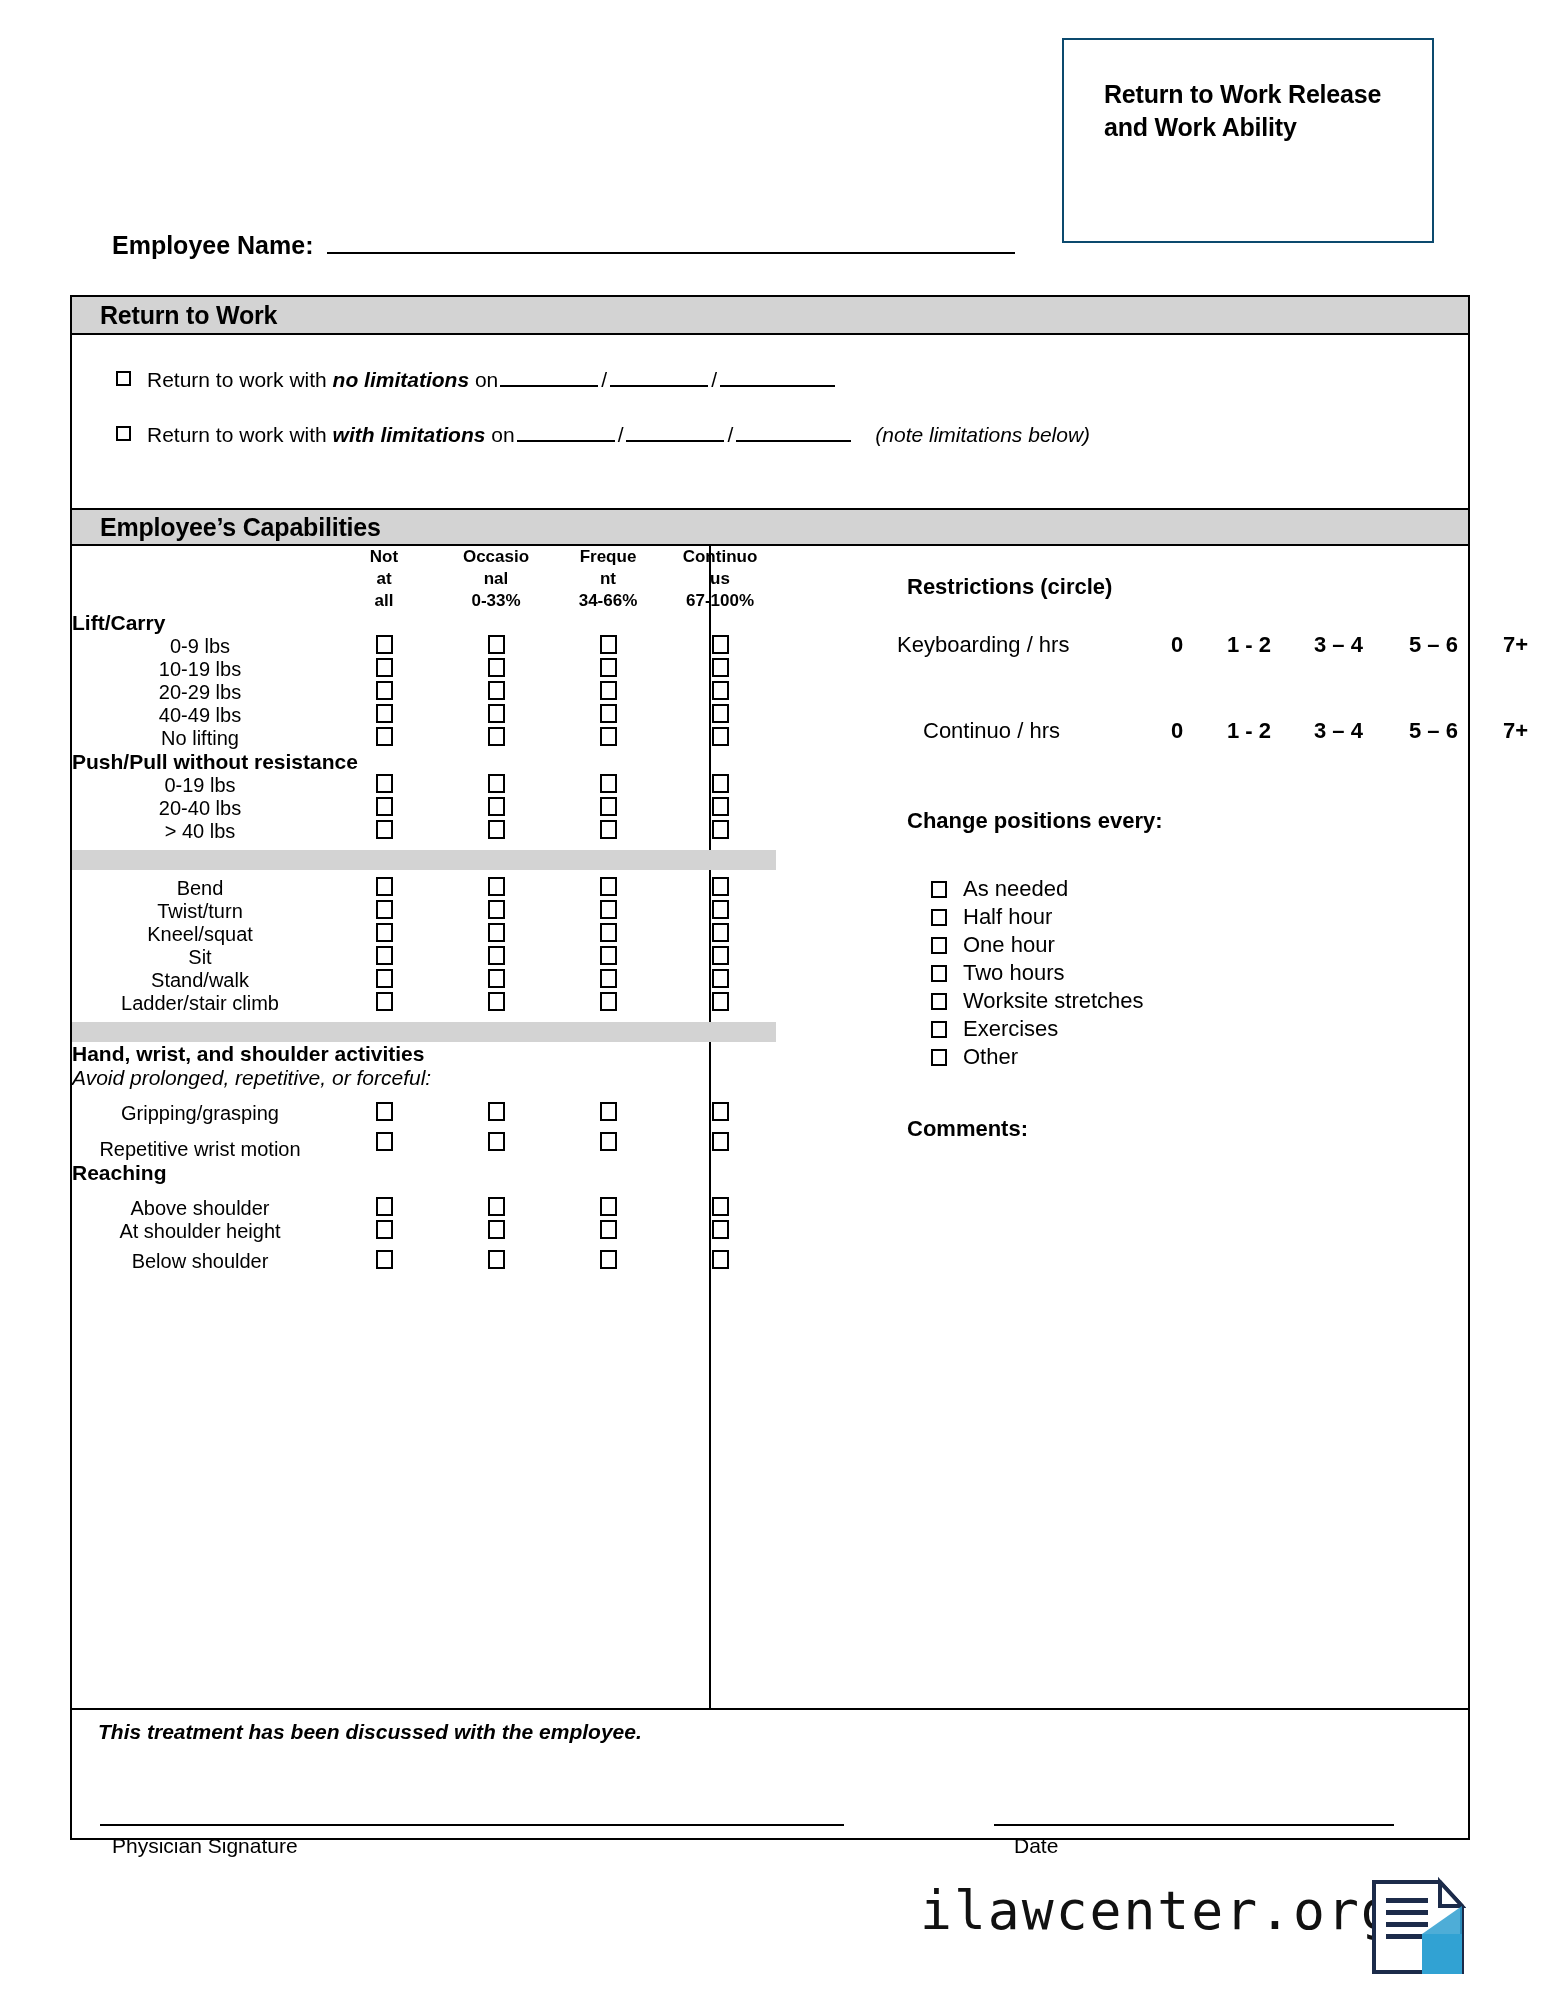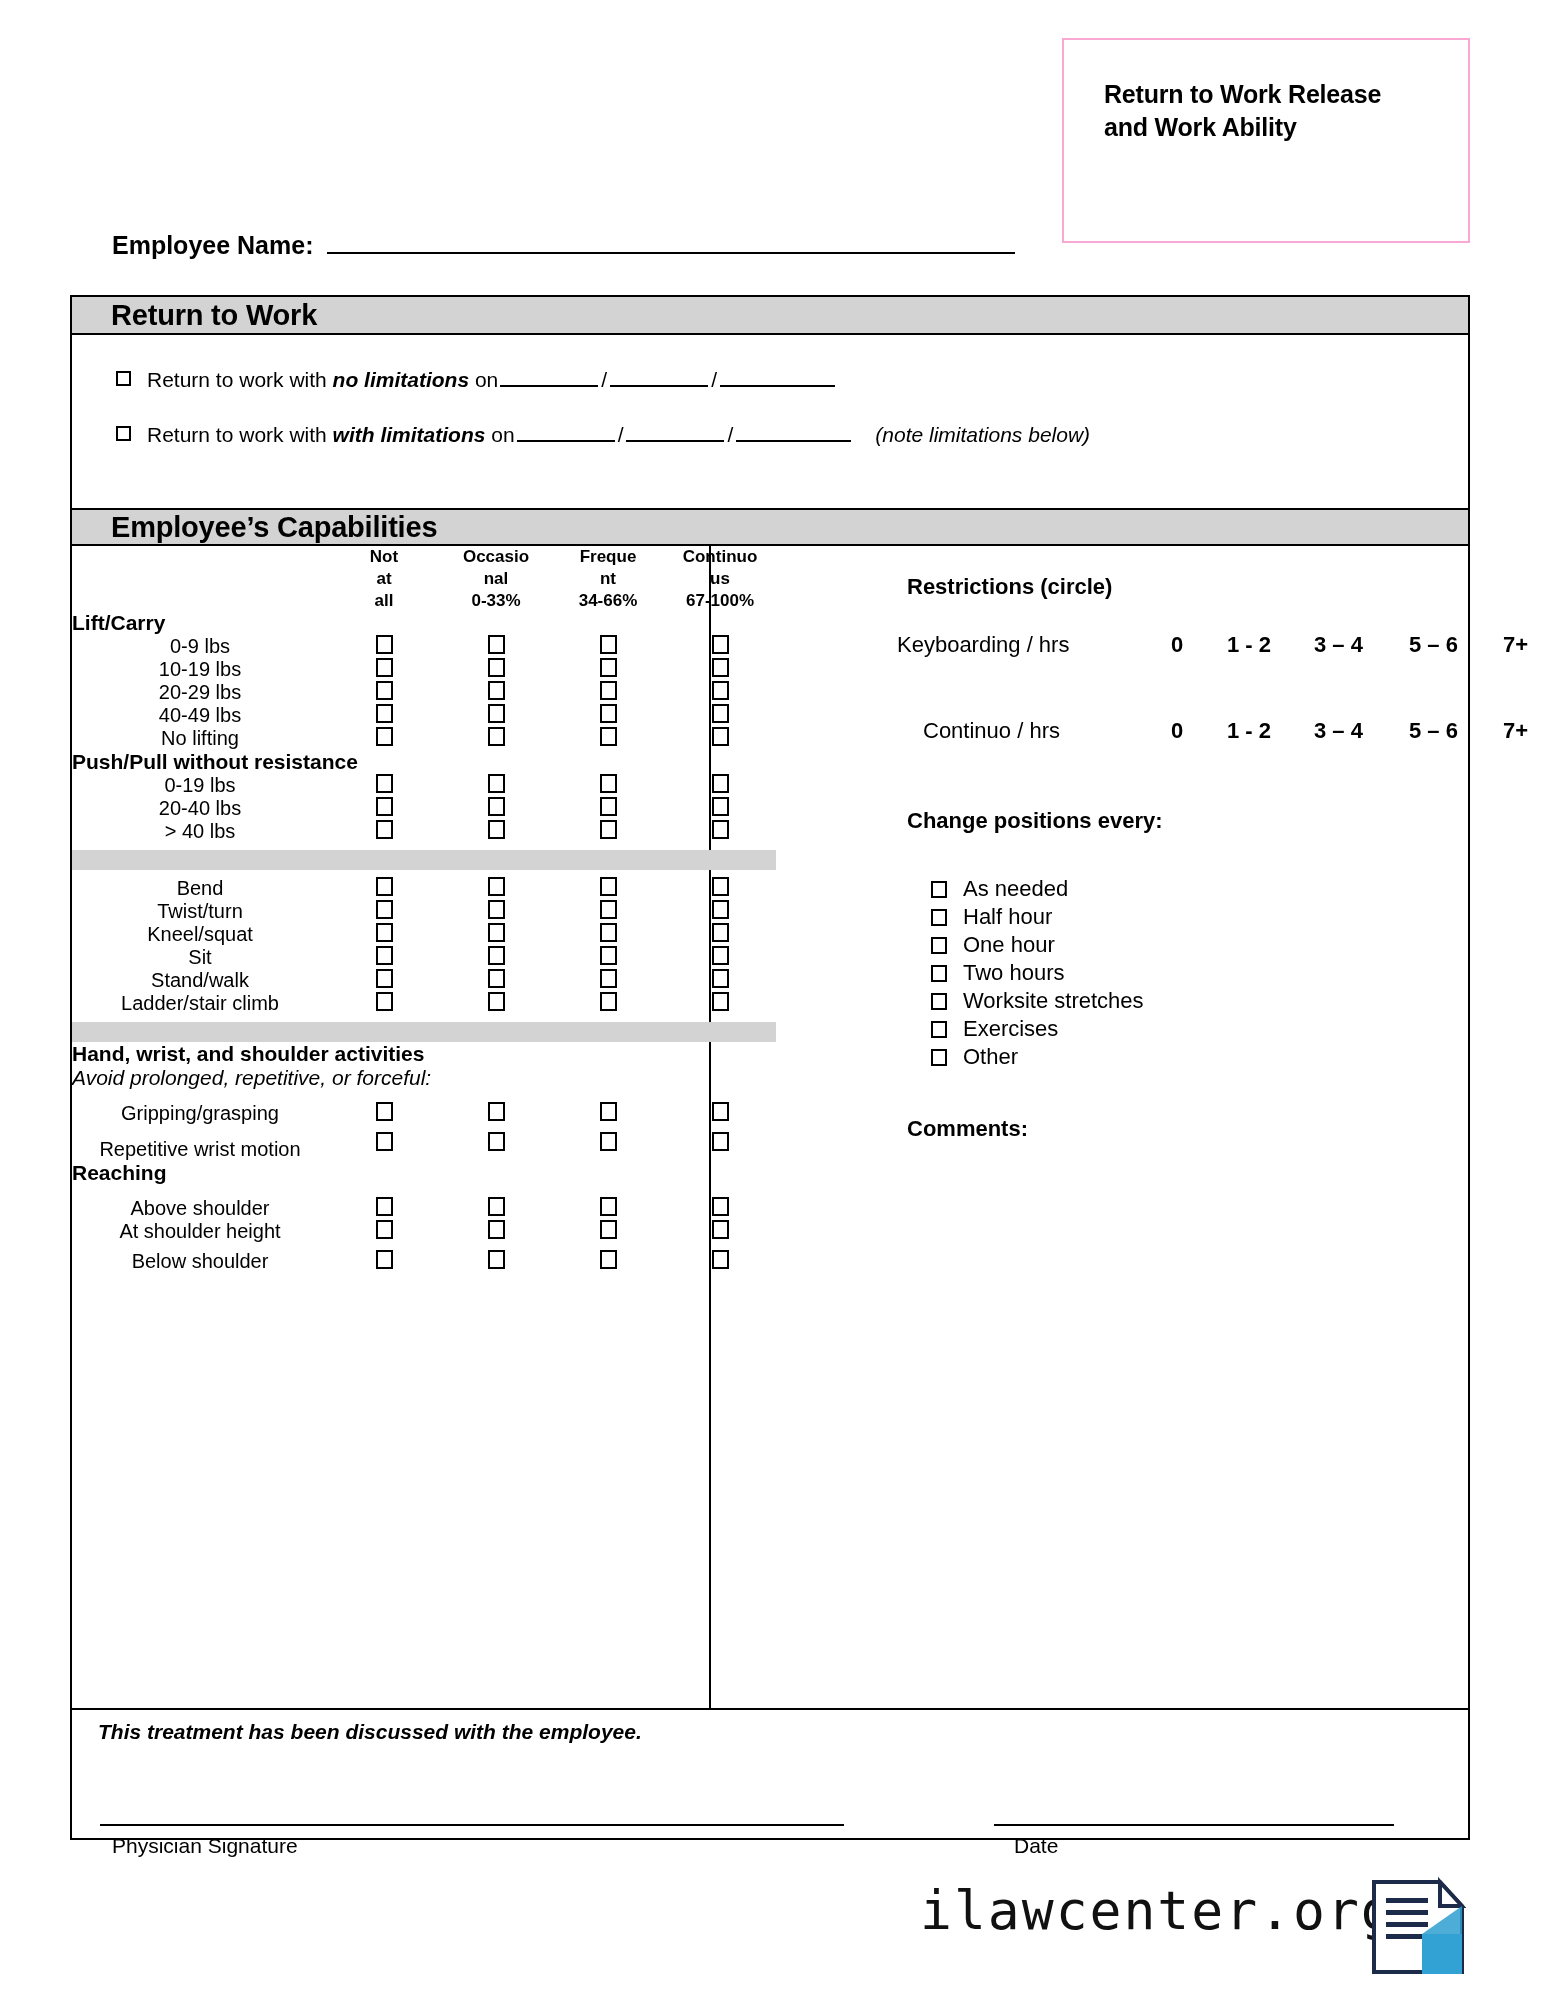--- a/index.html
+++ b/index.html
@@ -14,23 +14,23 @@
     font-family: "Liberation Sans", sans-serif;
     color: #000000;
     overflow: hidden;
   }
 
   
   .title-box {
     position: absolute;
     left: 1062px;
     top: 38px;
-    width: 408px;
+    width: 372px;
     height: 205px;
-    border: 2px solid #f9a8d4;
+    border: 2px solid #0c4a6e;
     box-sizing: border-box;
     padding: 38px 0 0 40px;
   }
   .title-box .title-text {
     font-size: 25px;
     font-weight: bold;
     line-height: 1.32;
     letter-spacing: -0.2px;
   }
 
@@ -70,24 +70,23 @@
   .section-bar {
     background: #d3d3d3;
     border-bottom: 2px solid #000;
     height: 38px;
     display: flex;
     align-items: center;
     padding-left: 28px;
     box-sizing: border-box;
   }
   .section-bar .section-title {
-    font-size: 29px;
+    font-size: 25px;
     font-weight: bold;
     letter-spacing: -0.2px;
-    margin-left: 11px;
   }
   .rtw-bar { position: absolute; left: 0; top: 0; right: 0; }
   .cap-bar { position: absolute; left: 0; top: 211px; right: 0; border-top: 2px solid #000; }
 
   
   .rtw-body {
     position: absolute;
     left: 0; top: 38px; right: 0;
     height: 173px;
     padding: 30px 0 0 0;

